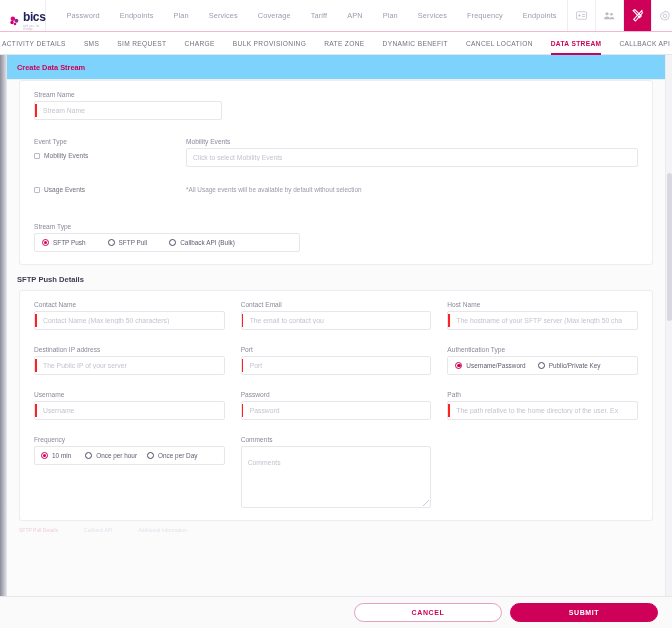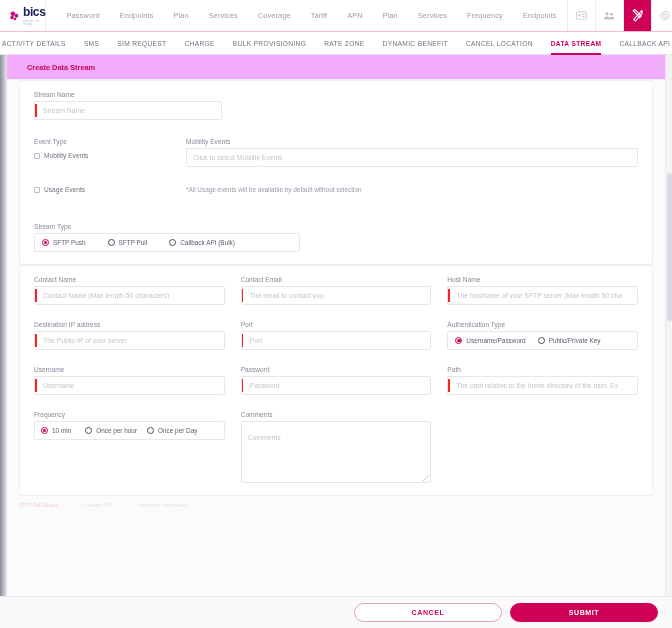--- a/index.html
+++ b/index.html
@@ -11,21 +11,21 @@
   }
   .app { position: relative; width: 672px; height: 628px; background:#fbfbfc; }
 
   
   .topbar {
     position: absolute; top:0; left:0; width:672px; height:32px;
     background:#ffffff; border-bottom:1px solid #e9e9ee;
     display:flex; align-items:stretch;
   }
   .logo-wrap {
-    width:88px; display:flex; align-items:center; padding-left:8px;
+    width:88px; display:flex; align-items:flex-end; padding-left:8px;
     border-right:1px solid #ededf2;
   }
   .logo { display:flex; align-items:center; gap:2px; }
   .logo-mark { width:13px; height:13px; position:relative; }
   .logo-text { font-size:12px; font-weight:700; color:#20215c; letter-spacing:-0.4px; }
   .logo-sub { font-size:2.6px; color:#b3b3c4; letter-spacing:0.2px; margin-top:1px; }
 
   .mainnav { flex:1; display:flex; align-items:center; gap:0; padding-left:10px; }
   .mainnav a {
     font-size:7.4px; color:#9c9cb0; text-decoration:none;
@@ -68,22 +68,22 @@
     position:absolute; top:55px; left:0; width:7px; bottom:0;
     background:linear-gradient(to right,#8d8d99 0%,#b5b5bf 45%,#e8e8ee 100%);
   }
 
   
   .content {
     position:absolute; top:55px; left:7px; width:658px; bottom:32px;
     background:#fbfbfc; overflow:hidden;
   }
   .page-head {
-    height:25px; background:#f0abfc; border-bottom:1px solid #ededf2;
-    display:flex; align-items:center; padding-left:20px;
+    height:25px; background:#7dd3fc; border-bottom:1px solid #ededf2;
+    display:flex; align-items:center; padding-left:10px;
   }
   .page-head-title { font-size:7.4px; font-weight:700; color:#ce0058; }
 
   .section-title {
     font-size:7.6px; font-weight:700; color:#3d3d52;
     padding:10px 0 6px 10px;
   }
   .card {
     margin:0 12px 0 12px; background:#fff;
     border:1px solid #ececf1; border-radius:3px;
@@ -305,20 +305,21 @@
             <span class="radio-label">SFTP Pull</span>
           </span>
           <span class="radio-item" style="margin-right:0;">
             <span class="radio"></span>
             <span class="radio-label">Callback API (Bulk)</span>
           </span>
         </div>
       </div>
     </div>
 
+    <div class="section-title">SFTP Push Details</div>
 
     <div class="card" style="padding:10px 14px 12px 14px;">
 
       <div class="row" style="gap:16px;">
         <div class="col" style="flex:1;">
           <span class="field-label">Contact Name</span>
           <div class="input">
             <span class="req"></span>
             <span class="ph">Contact Name (Max length 50 characters)</span>
           </div>

